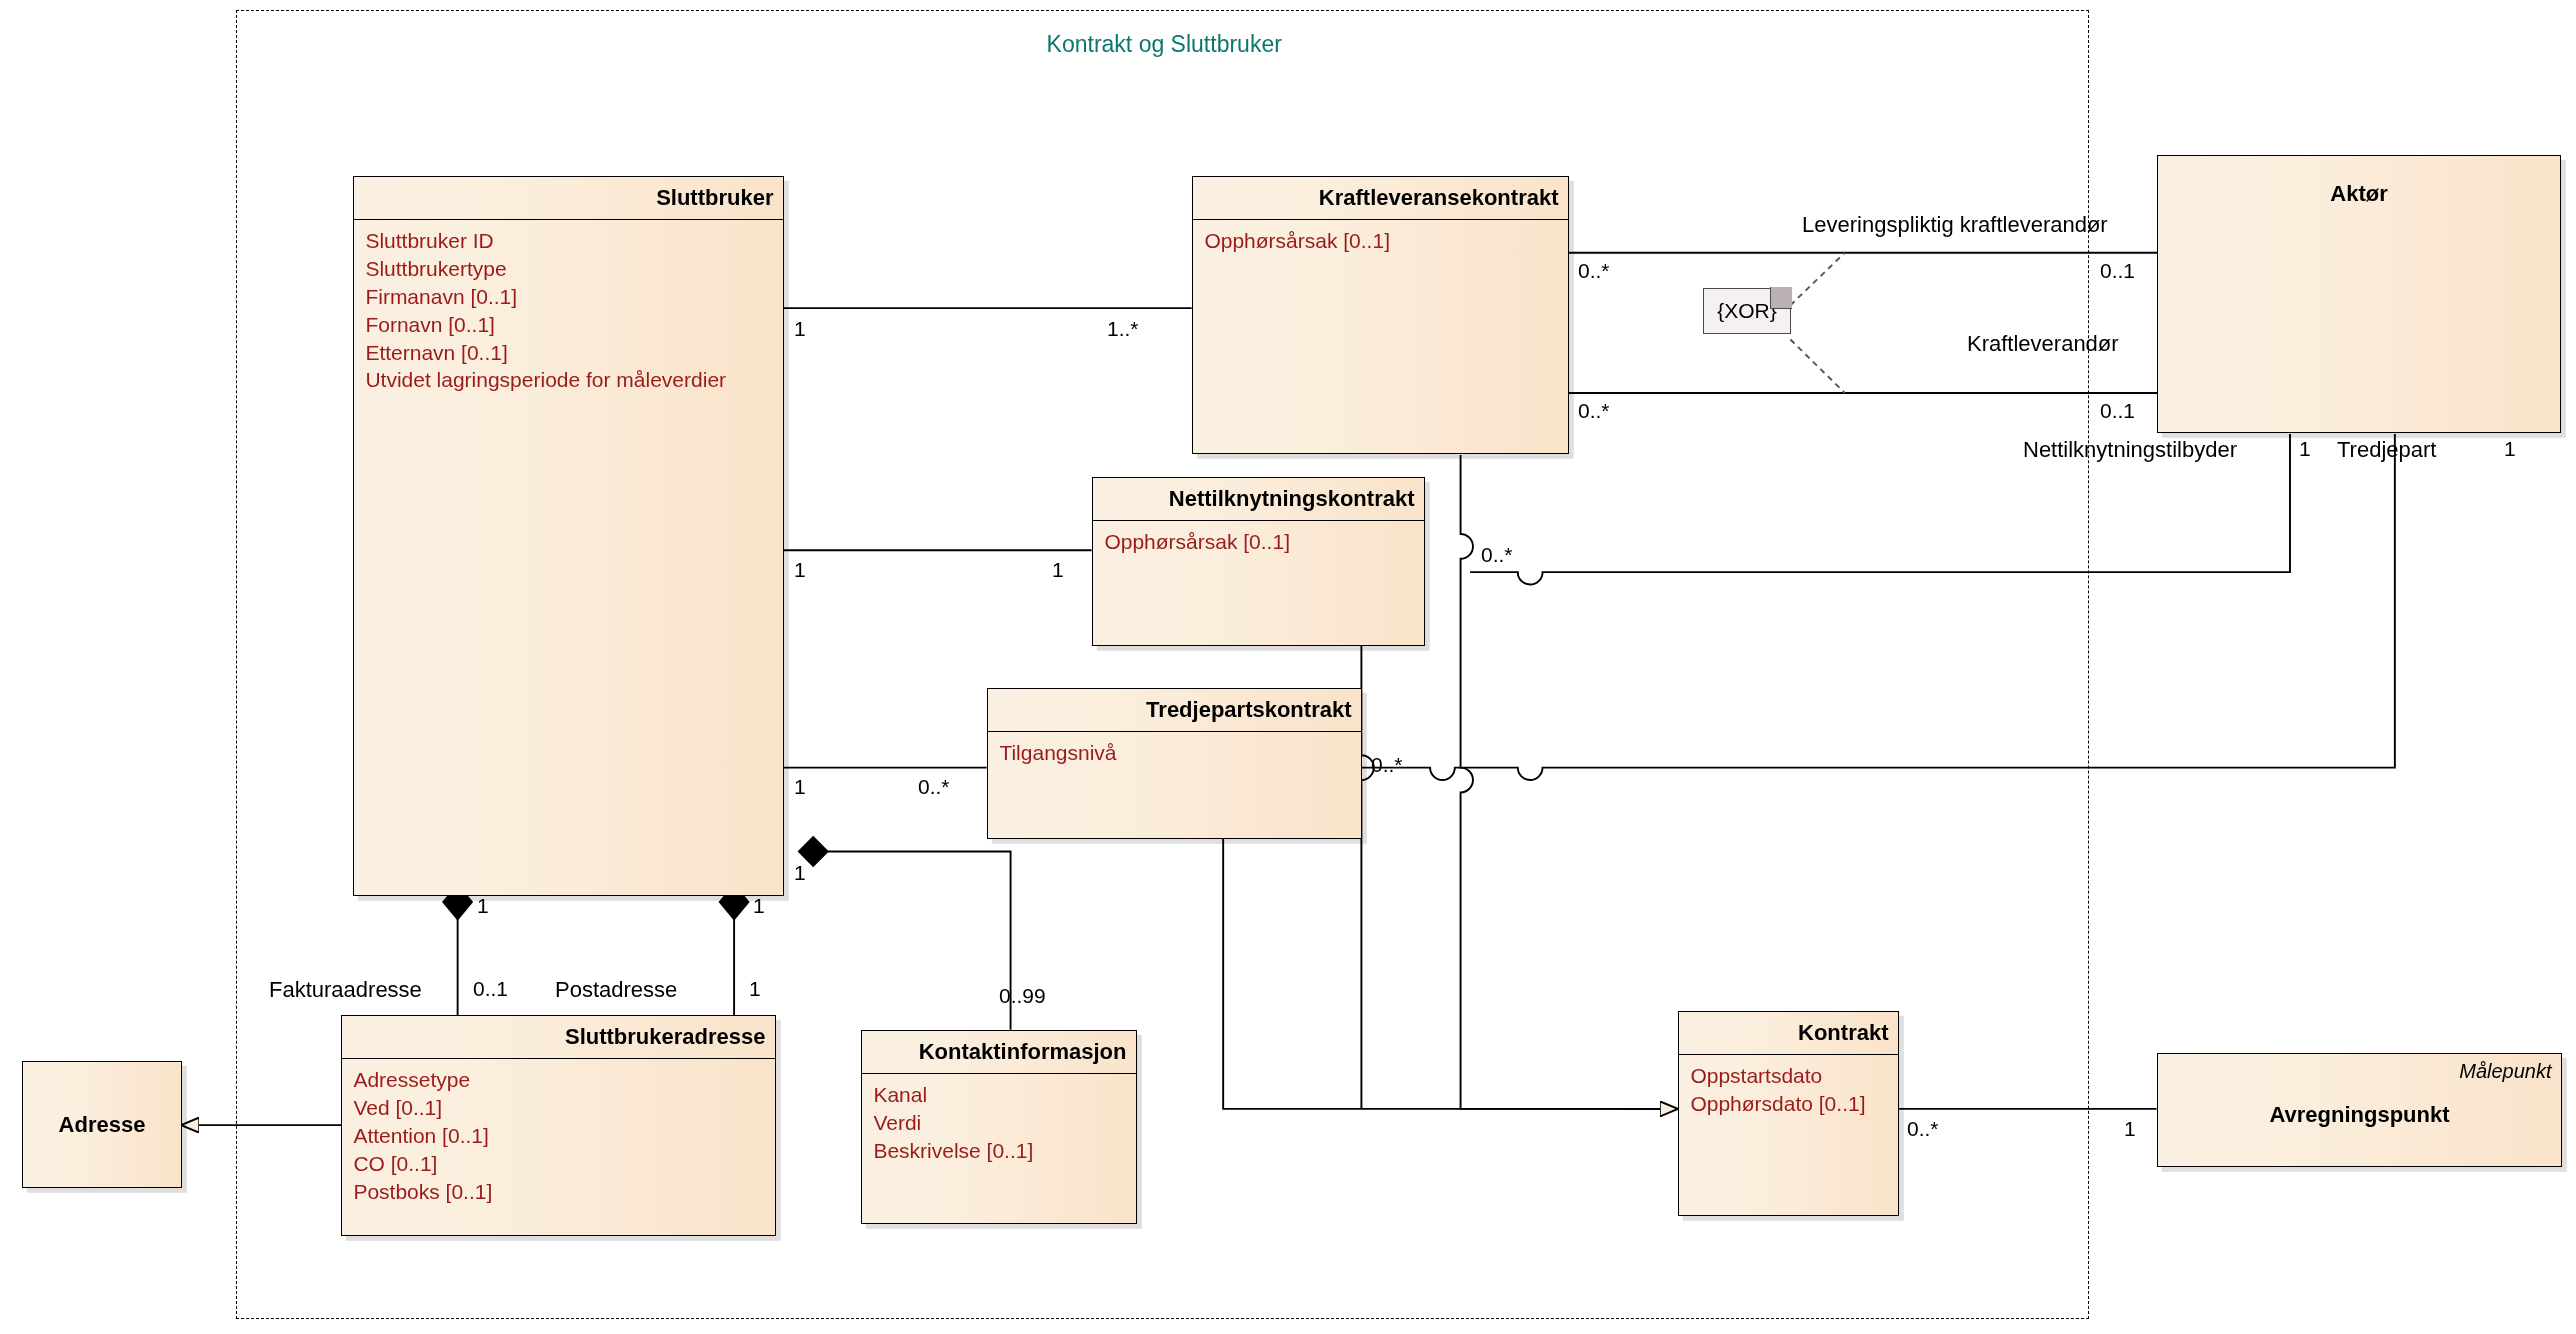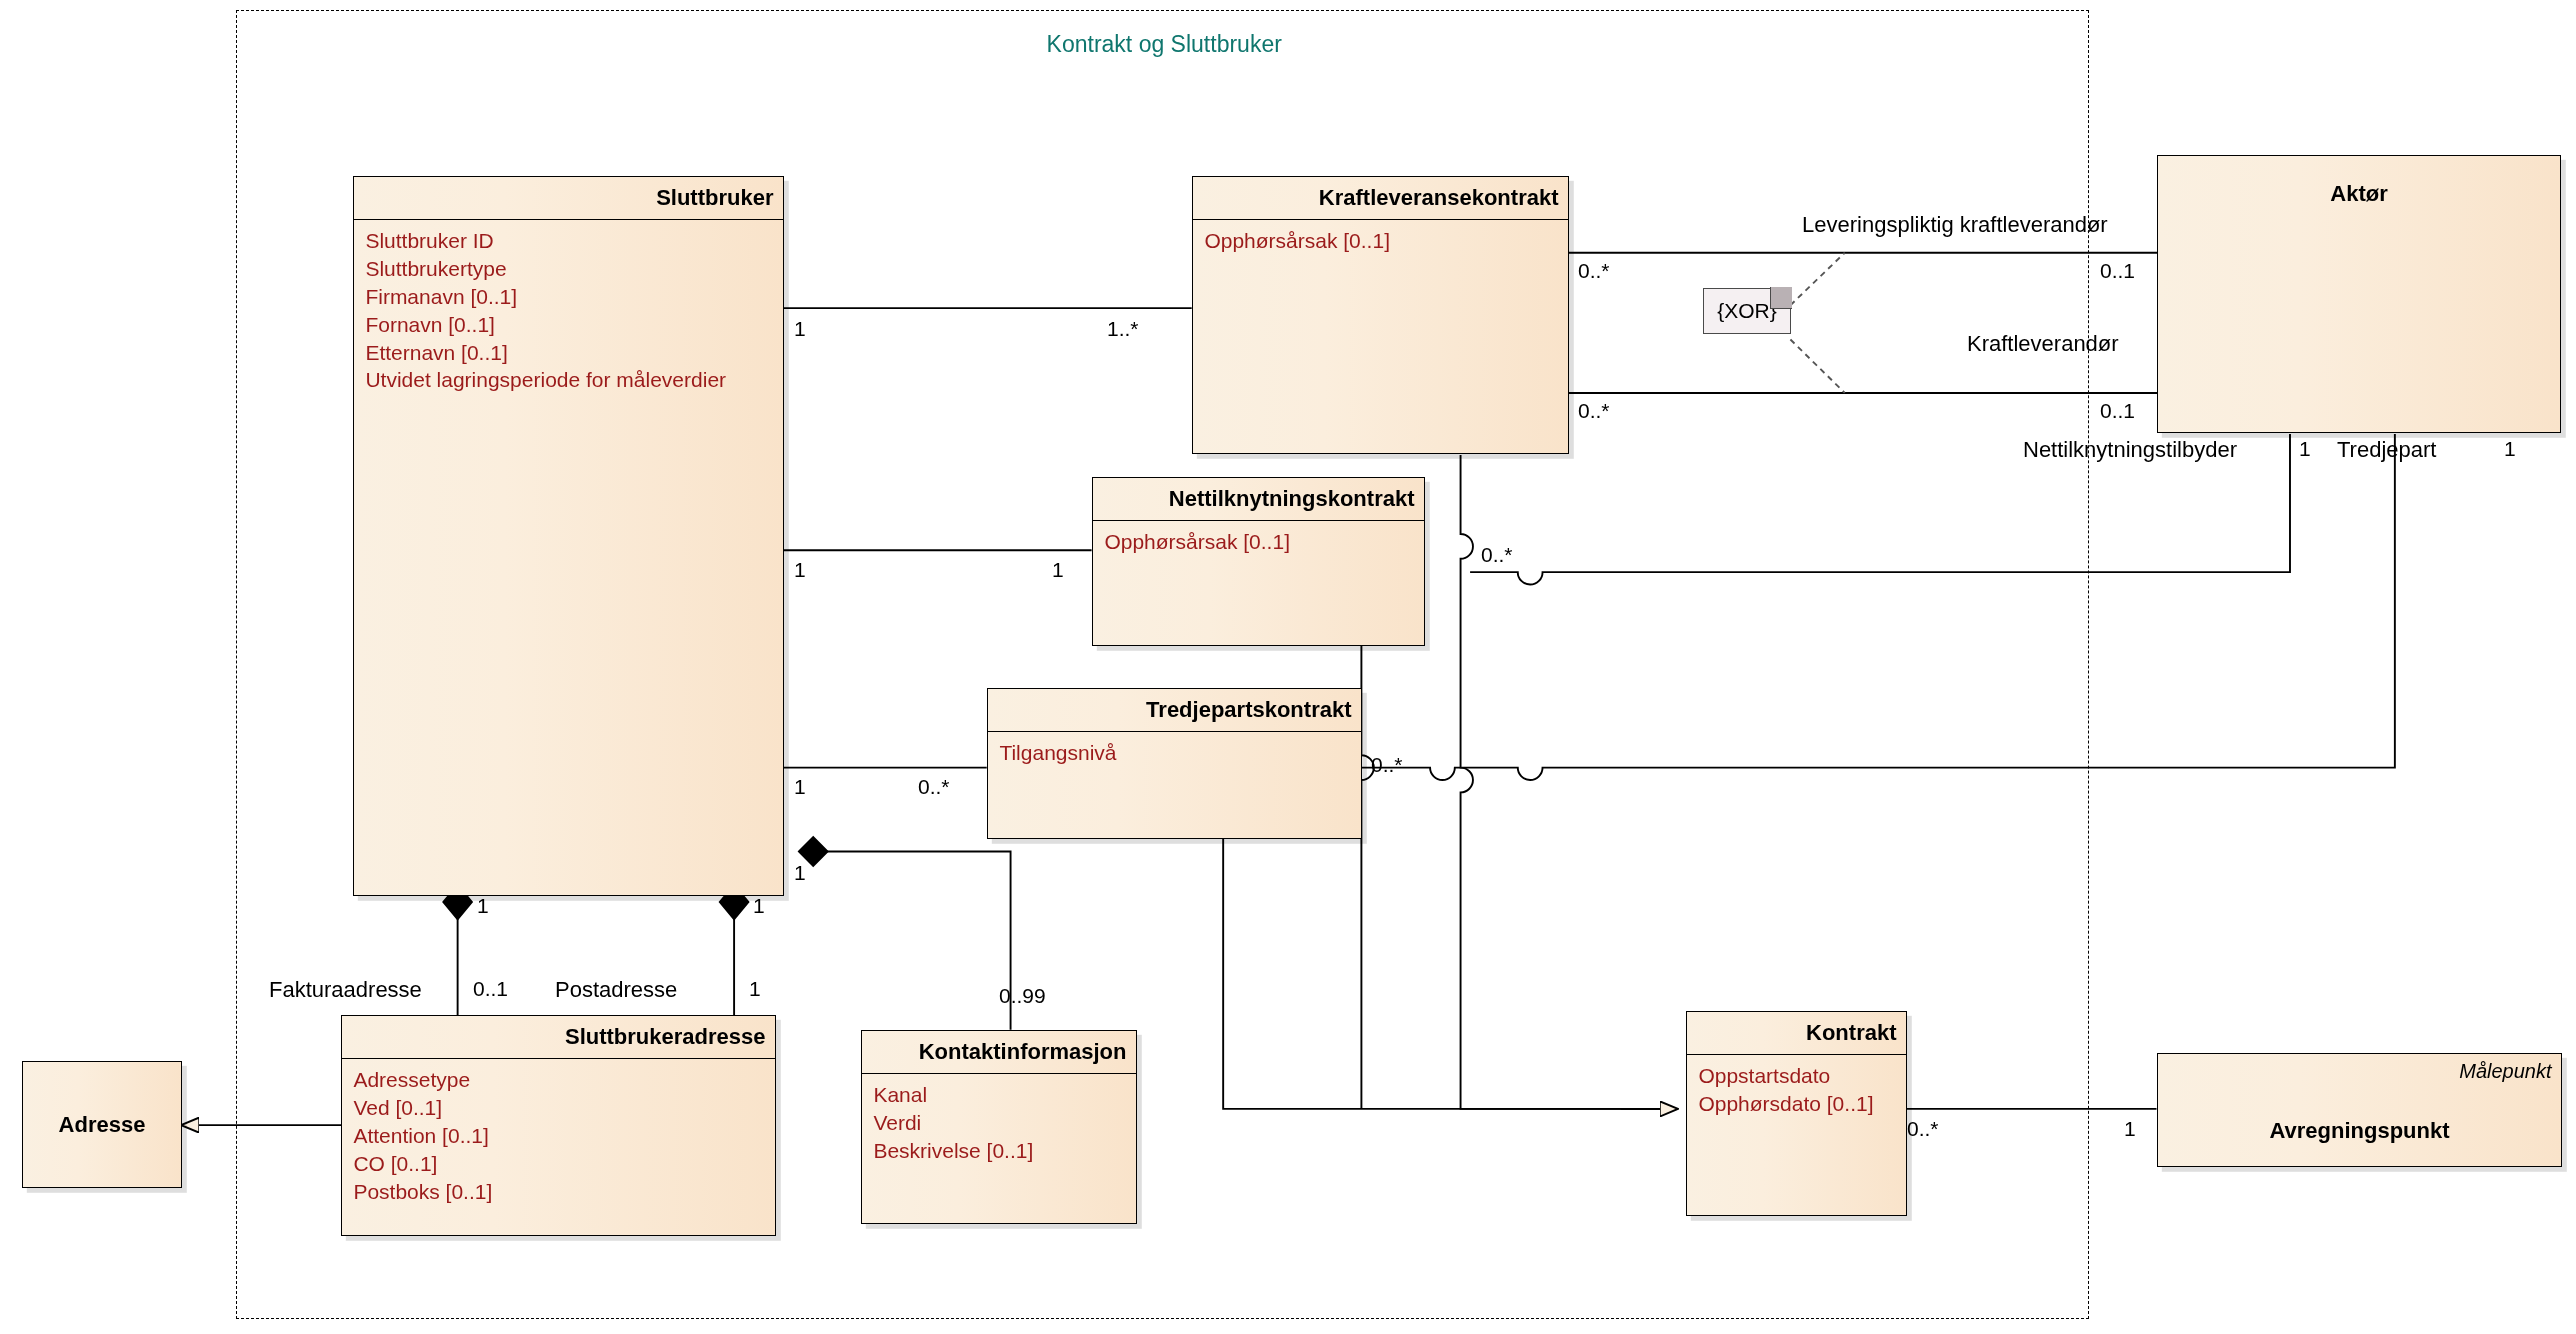--- a/index.html
+++ b/index.html
@@ -157,31 +157,31 @@
       <div>Kanal</div>
       <div>Verdi</div>
       <div>Beskrivelse [0..1]</div>
     </div>
   </div>
 
   <div class="uclass abstract" style="left:22px;top:1061px;width:160px;height:127px;">
     <div class="title-mid">Adresse</div>
   </div>
 
-  <div class="uclass" style="left:1678px;top:1011px;width:221px;height:205px;margin-left:8px;">
+  <div class="uclass" style="left:1678px;top:1011px;width:221px;height:205px;">
     <div class="hdr has-body">Kontrakt</div>
     <div class="attrs">
       <div>Oppstartsdato</div>
       <div>Opphørsdato [0..1]</div>
     </div>
   </div>
 
   <div class="uclass" style="left:2157px;top:1053px;width:405px;height:114px;">
     <div class="ns-tag">Målepunkt</div>
-    <div class="title-mid" style="padding-top:21px;">Avregningspunkt</div>
+    <div class="title-mid" style="padding-top:5px;">Avregningspunkt</div>
   </div>
 
   <div class="note" style="left:1703px;top:288px;width:88px;height:46px;">
     <span>{XOR}</span>
     <span class="fold"></span>
   </div>
 
   <div class="rlabel" style="left:1802px;top:212px;">Leveringspliktig kraftleverandør</div>
   <div class="rlabel" style="left:1967px;top:331px;">Kraftleverandør</div>
   <div class="rlabel" style="left:2023px;top:437px;">Nettilknytningstilbyder</div>

